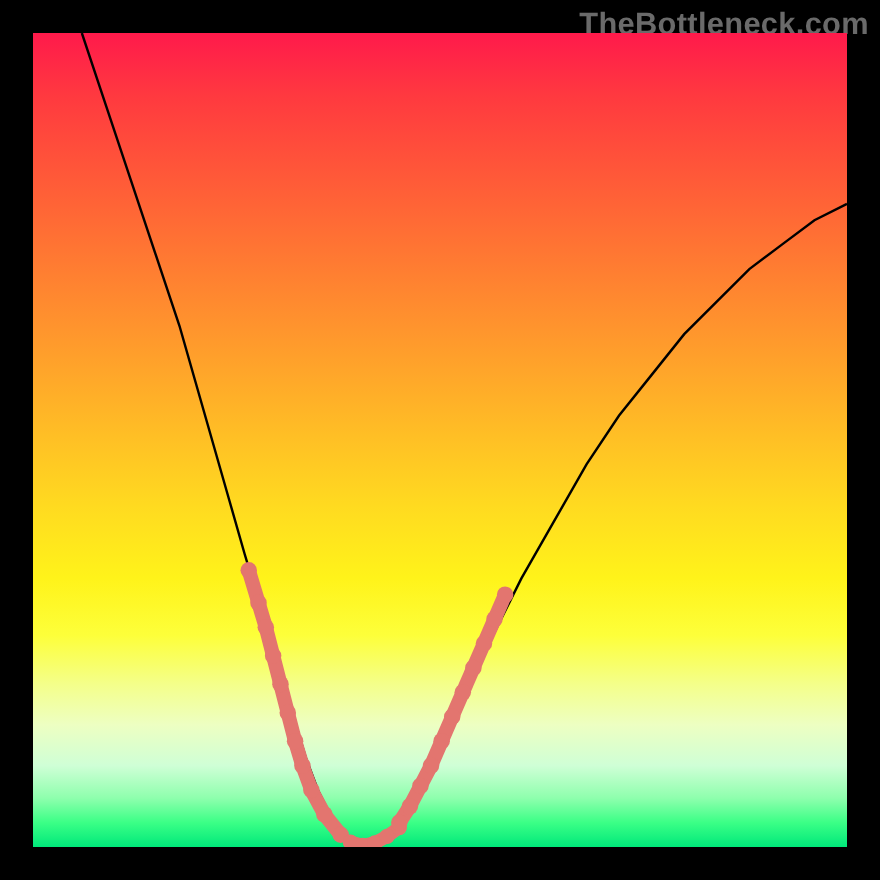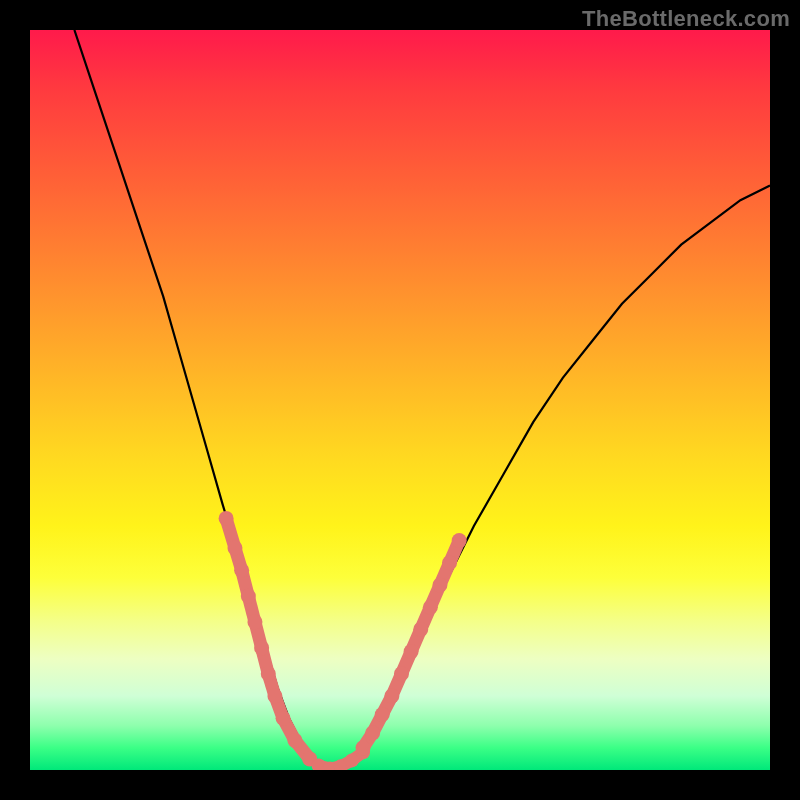--- a/index.html
+++ b/index.html
@@ -48,21 +48,21 @@
       #cfffd6 90%,
       #8effad 94%,
       #3bff86 97%,
       #00e87a 100%
     );
   }
   .watermark {
     position: absolute;
     top: 6px;
     right: 10px;
-    font-size: 22px;
+    font-size: 28px;
     font-weight: 600;
     color: #6a6a6a;
     letter-spacing: 0.3px;
     text-align: right;
   }
   svg.overlay {
     position: absolute;
     left: 0;
     top: 0;
     width: 740px;

